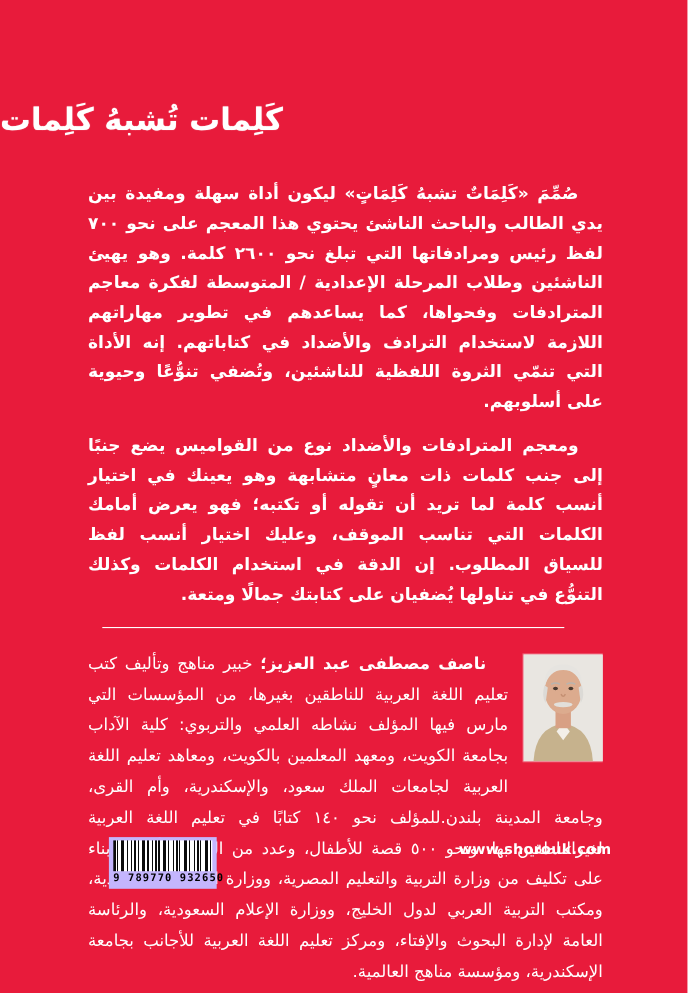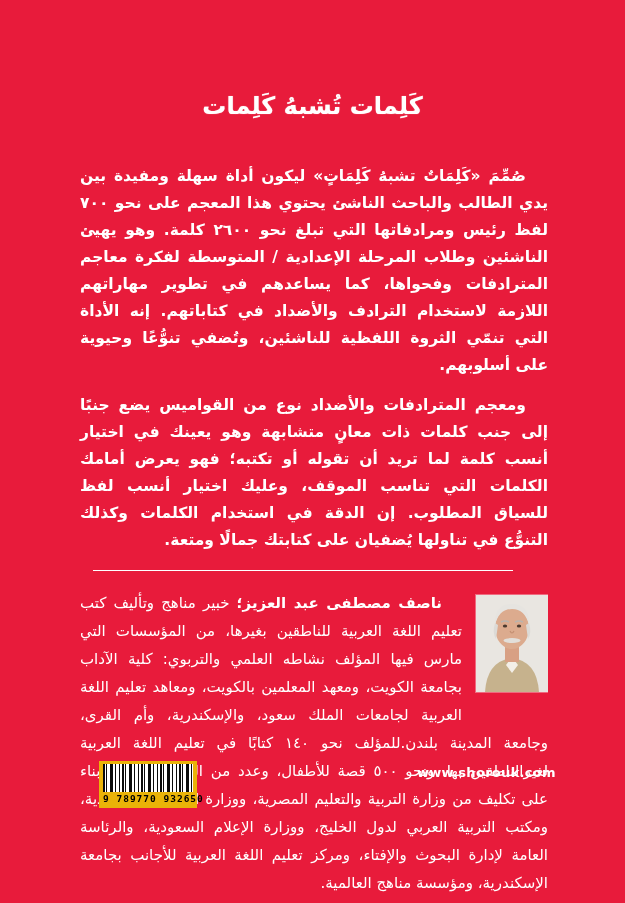--- a/index.html
+++ b/index.html
@@ -9,22 +9,22 @@
     background:#E81B3B;
     font-family:"DejaVu Sans", sans-serif;
     color:#ffffff;
     direction:rtl;
     overflow:hidden;
   }
   .title {
     position:absolute;
     top:92px; right:0; left:0;
     margin:0;
-    text-align:center;
-    font-size:24px;
+    text-align:left;
+    font-size:28px;
     font-weight:bold;
     letter-spacing:-1px;
     text-shadow:0 0 1px rgba(255,255,255,.6);
   }
   .content {
     position:absolute;
     top:163px; right:77px; left:80px;
   }
   .content p.synopsis {
     margin:0 0 13px 0;
@@ -54,21 +54,21 @@
     background:#eceae6;
     box-shadow:0 0 0 1px rgba(255,255,255,.35);
   }
   .author-photo svg { display:block; width:100%; height:100%; }
   .author-section p { margin:0; text-indent:20px; }
   .author-name { font-weight:bold;margin-top:12px; }
   .barcode {
     position:absolute;
     left:99px; top:761px;
     width:98px; height:47px;
-    background:#eab308;
+    background:#c4b5fd;
     padding:3px 4px 2px 4px;
     box-sizing:border-box;
     direction:ltr;
   }
   .barcode-bars {
     height:28px;
     background:
       repeating-linear-gradient(90deg,
         #0a0a0a 0 2px, #ffffff 2px 3px,
         #0a0a0a 3px 4px, #ffffff 4px 7px,

